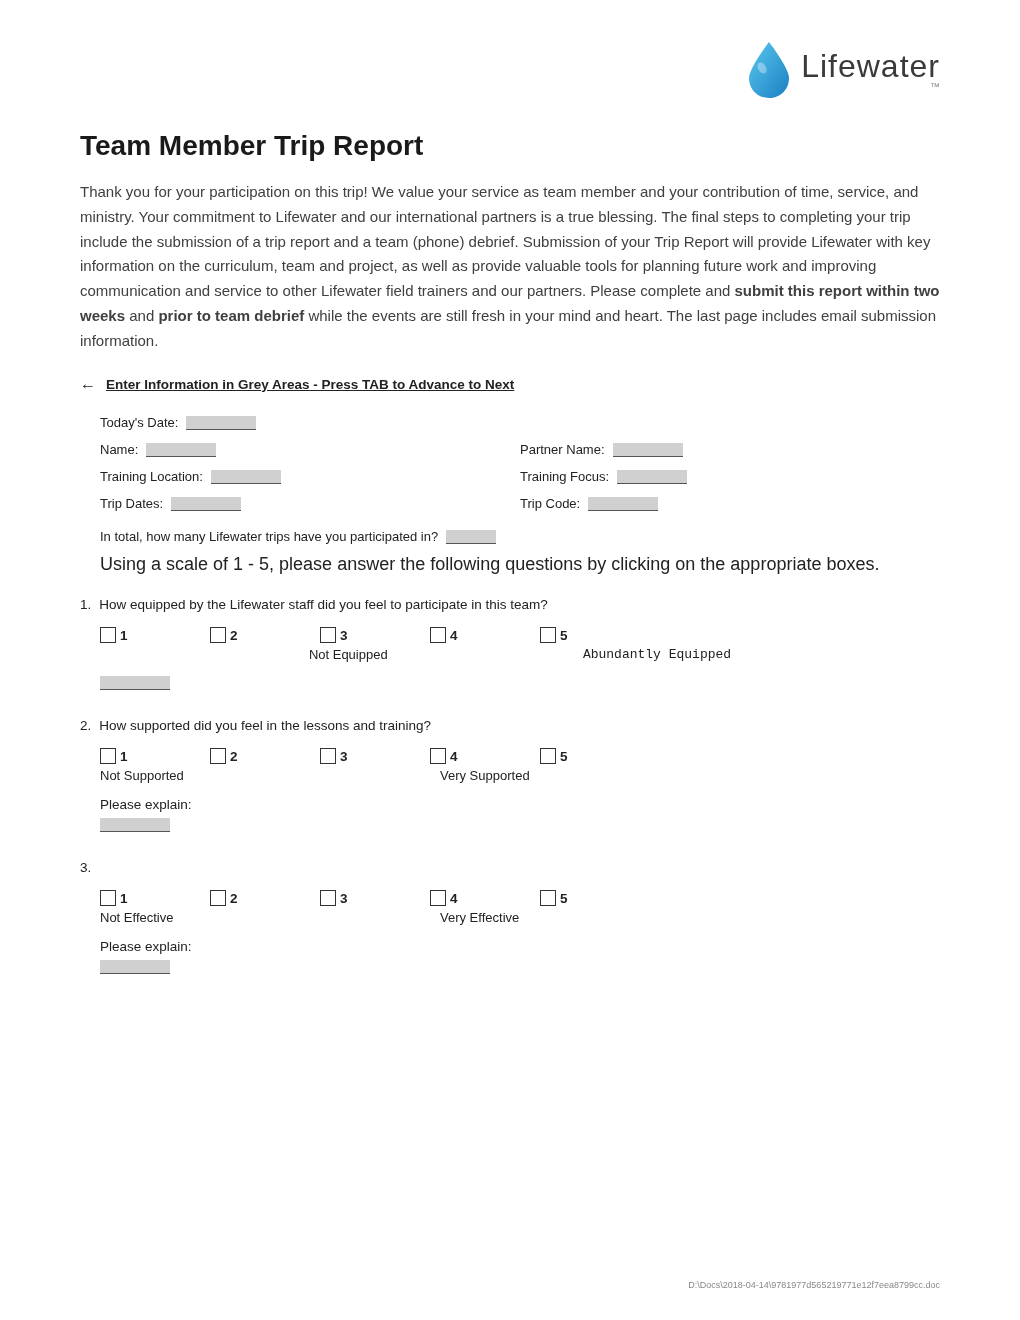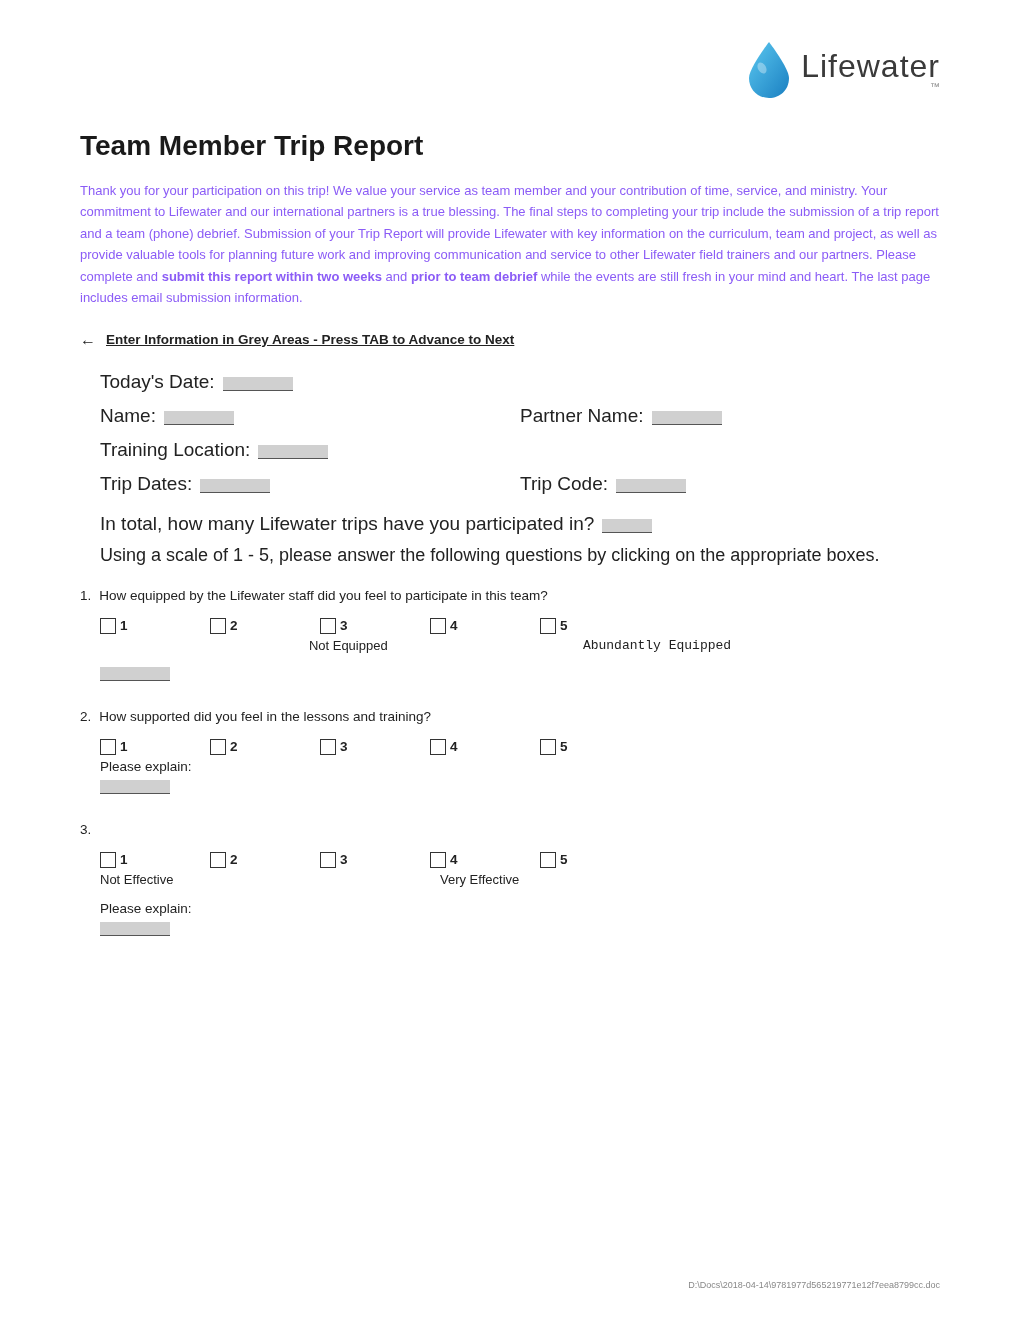--- a/index.html
+++ b/index.html
@@ -41,23 +41,23 @@
 
     h1 {
       font-size: 28px;
       font-weight: 900;
       color: #1a1a1a;
       margin-bottom: 18px;
       font-family: Arial, sans-serif;
     }
 
     .intro-text {
-      font-size: 13px;
+      font-size: 15px;
       line-height: 1.65;
-      color: #8b5cf6;
+      color: #404040;
       margin-bottom: 22px;
     }
 
     .bold { font-weight: bold; }
 
     .instruction-row {
       display: flex;
       align-items: center;
       gap: 10px;
       margin-bottom: 22px;
@@ -86,21 +86,21 @@
     }
 
     .field-item {
       display: flex;
       align-items: baseline;
       gap: 5px;
       flex: 1;
     }
 
     .field-label {
-      font-size: 19px;
+      font-size: 13px;
       white-space: nowrap;
     }
 
     .field-line {
       border: none;
       border-bottom: 1px solid #555;
       width: 70px;
       display: inline-block;
       height: 14px;
       background: #e8e8e8;
@@ -227,20 +227,24 @@
       <span class="field-label">Partner Name:</span>
       <input type="text" class="field-line" style="background: rgb(208, 208, 208); border-top: none; border-right: none; border-left: none; border-image: initial; border-bottom: 1px solid rgb(85, 85, 85); width: 70px;">
     </div>
   </div>
 
   <div class="field-row">
     <div class="field-item">
       <span class="field-label">Training Location:</span>
       <input type="text" class="field-line" style="background: rgb(208, 208, 208); border-top: none; border-right: none; border-left: none; border-image: initial; border-bottom: 1px solid rgb(85, 85, 85); width: 70px;">
     </div>
+    <div class="field-item">
+      <span class="field-label">Training Focus:</span>
+      <input type="text" class="field-line" style="background: rgb(208, 208, 208); border-top: none; border-right: none; border-left: none; border-image: initial; border-bottom: 1px solid rgb(85, 85, 85); width: 70px;">
+    </div>
   </div>
 
   <div class="field-row">
     <div class="field-item">
       <span class="field-label">Trip Dates:</span>
       <input type="text" class="field-line" style="background: rgb(208, 208, 208); border-top: none; border-right: none; border-left: none; border-image: initial; border-bottom: 1px solid rgb(85, 85, 85); width: 70px;">
     </div>
     <div class="field-item">
       <span class="field-label">Trip Code:</span>
       <input type="text" class="field-line" style="background: rgb(208, 208, 208); border-top: none; border-right: none; border-left: none; border-image: initial; border-bottom: 1px solid rgb(85, 85, 85); width: 70px;">
@@ -311,20 +315,24 @@
     </div>
     <div class="checkbox-item" style="width:110px;display:flex;align-items:center;">
       <div class="checkbox-box"></div>
       <span class="checkbox-num">4</span>
     </div>
     <div class="checkbox-item" style="width:110px;display:flex;align-items:center;">
       <div class="checkbox-box"></div>
       <span class="checkbox-num">5</span>
     </div>
   </div>
+  <div style="display:flex;margin-left:20px;margin-bottom:14px;align-items:flex-start;">
+    <span style="font-size:13px;min-width:220px;">Not Supported</span>
+    <span style="font-size:13px;margin-left:120px;">Very Supported</span>
+  </div>
   <p class="suggest-label">Please explain:</p>
   <input type="text" style="display: block; margin-left: 20px; margin-bottom: 18px; background: rgb(208, 208, 208); border-top: none; border-right: none; border-left: none; border-image: initial; border-bottom: 1px solid rgb(85, 85, 85); width: 70px; height: 14px;">
 </div>
 
 <div class="question-section">
   <div class="question-num">
     <span style="font-size:13.5px;">3.</span>
   </div>
   <br>
   <div class="checkbox-row" style="display:flex;align-items:center;margin-left:20px;margin-bottom:4px;">

